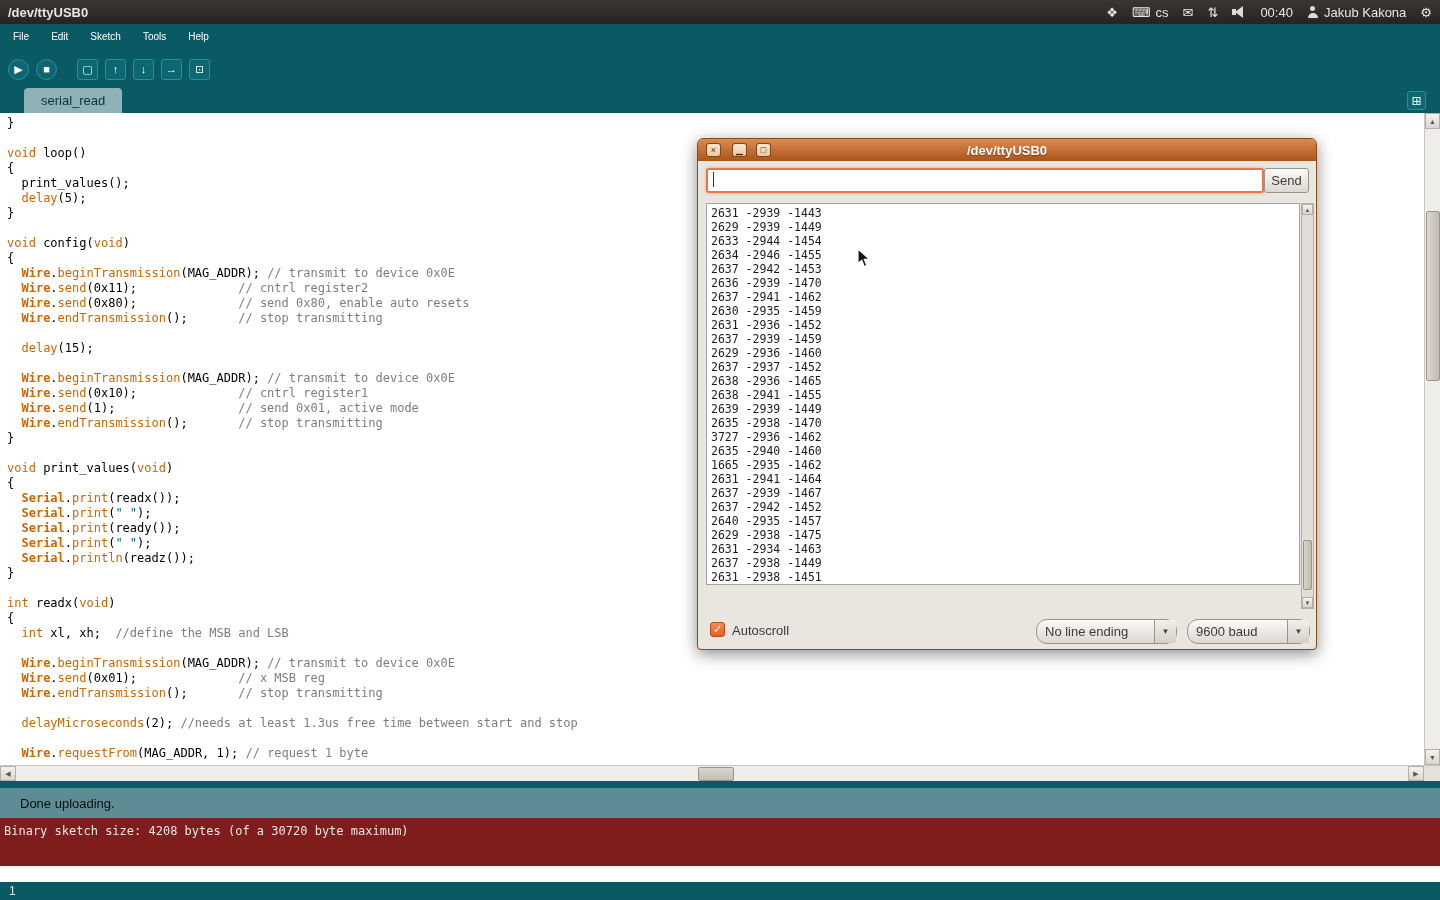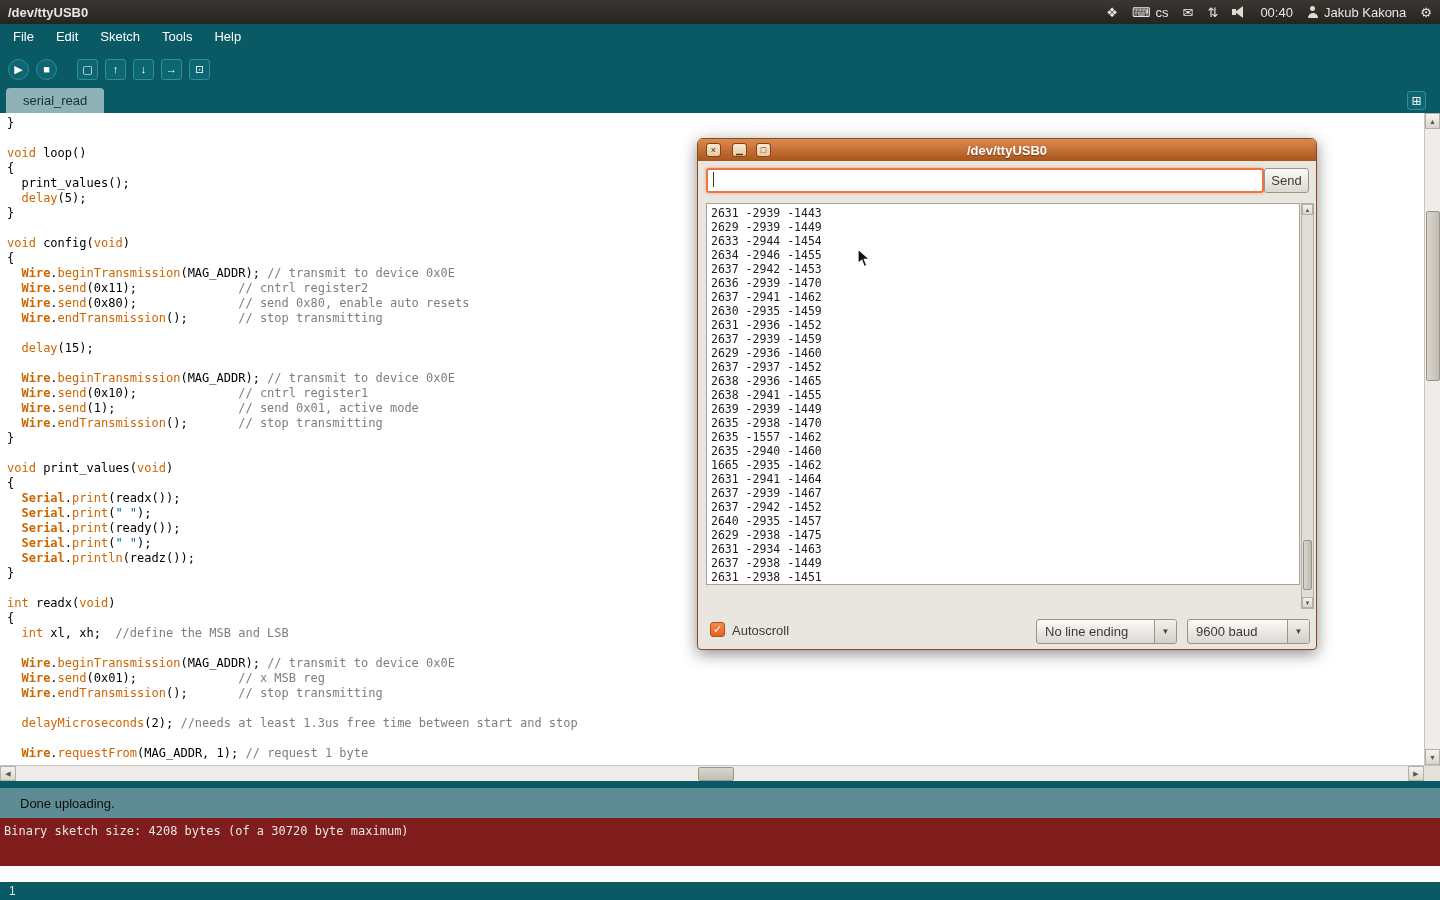--- a/index.html
+++ b/index.html
@@ -16,29 +16,29 @@
   .user-icon{display:inline-block;position:relative;width:12px;height:12px}
   .user-icon::before{content:"";position:absolute;top:0;left:3.5px;width:5px;height:5px;border-radius:50%;background:#dfdbd2}
   .user-icon::after{content:"";position:absolute;bottom:0;left:1px;width:10px;height:5px;border-radius:5px 5px 0 0;background:#dfdbd2}
   .volume-icon{display:inline-block;position:relative;width:14px;height:12px}
   .volume-icon::before{content:"";position:absolute;left:0;top:3px;width:4px;height:6px;background:#dfdbd2}
   .volume-icon::after{content:"";position:absolute;left:3px;top:0;width:0;height:0;
       border-top:6px solid transparent;border-bottom:6px solid transparent;border-right:8px solid #dfdbd2}
 
   
   .menu-bar{height:26px;background:#0a5a66;display:flex;align-items:center;padding:0 2px;color:#fff}
-  .menu-item{padding:0 11px;font-size:13px;line-height:26px}
+  .menu-item{padding:0 11px;font-size:10px;line-height:26px}
   .toolbar{height:38px;background:#0a5a66;display:flex;align-items:center;gap:7px;padding:0 8px}
   .tb-btn{width:21px;height:21px;background:#0d6773;border:1px solid #2f8e9a;box-sizing:border-box;
           display:flex;align-items:center;justify-content:center}
   .tb-btn.round{border-radius:50%}
   .tb-btn.square{border-radius:3px}
   .tb-btn:nth-child(3){margin-left:13px}
   .tb-glyph{color:#fff;font-size:11px;line-height:1}
-  .tab-bar{height:25px;background:#0a5a66;display:flex;align-items:flex-end;padding:0 6px;position:relative}
+  .tab-bar{height:25px;background:#0a5a66;display:flex;align-items:flex-end;padding:0 24px;position:relative}
   .tab{background:#8fb2b7;color:#0a353b;font-size:13px;padding:0 17px;height:25px;line-height:26px;border-radius:4px 4px 0 0}
   .tab-monitor-btn{position:absolute;right:14px;top:3px;width:19px;height:19px;background:#0d6773;border:1px solid #2f8e9a;
           border-radius:3px;color:#fff;display:flex;align-items:center;justify-content:center;font-size:12px;box-sizing:border-box}
 
   
   .editor{position:absolute;top:113px;left:0;width:1440px;height:652px;background:#fff;overflow:hidden}
   .code{position:absolute;top:3px;left:7px;right:18px;font-family:"DejaVu Sans Mono","Liberation Mono",monospace;
         font-size:12px;line-height:15px;color:#000}
   .code-line{white-space:pre;height:15px}
   .tok-p{color:#000}
@@ -96,21 +96,21 @@
   .sw-scroll .up{top:0;left:0;width:11px;height:11px;font-size:6px}
   .sw-scroll .down{bottom:0;left:0;width:11px;height:11px;font-size:6px}
   .sw-thumb{position:absolute;left:1px;width:9px;top:336px;height:50px;background:linear-gradient(90deg,#d8d4cc,#bfbab0);
             border:1px solid #9a948a;border-radius:2px;box-sizing:border-box}
   .sw-controls{position:absolute;left:0;right:0;top:456px;height:28px}
   .sw-check{position:absolute;left:12px;top:5px;width:15px;height:15px;background:linear-gradient(#f58a54,#e4621f);
             border:1px solid #b44e14;border-radius:3px;color:#fff;display:flex;align-items:center;justify-content:center;
             font-size:11px;box-sizing:border-box}
   .sw-check-label{position:absolute;left:34px;top:6px;font-size:13px;color:#3c3b37}
   .sw-combo{position:absolute;top:2px;height:25px;display:flex;background:linear-gradient(#fbfaf8,#dcd8d1);
-            border:1px solid #9a958c;border-radius:3px;box-sizing:border-box}
+            border:1px solid #9a958c;border-radius:11px;box-sizing:border-box}
   .combo1{left:338px;width:141px}
   .combo2{left:489px;width:123px}
   .combo-text{flex:1;font-size:13px;line-height:23px;padding:0 8px;color:#3c3b37;white-space:nowrap;overflow:hidden}
   .combo-arrow{width:21px;border-left:1px solid #9a958c;display:flex;align-items:center;justify-content:center;
                font-size:8px;color:#4a4741;background:linear-gradient(#f2f0ec,#d4d0c8);border-radius:0 2px 2px 0}
 
   .cursor{position:absolute;left:857px;top:248px;z-index:50}
 </style>
 </head>
 <body>
@@ -281,21 +281,21 @@
         <div class="serial-line">2637 -2941 -1462</div>
         <div class="serial-line">2630 -2935 -1459</div>
         <div class="serial-line">2631 -2936 -1452</div>
         <div class="serial-line">2637 -2939 -1459</div>
         <div class="serial-line">2629 -2936 -1460</div>
         <div class="serial-line">2637 -2937 -1452</div>
         <div class="serial-line">2638 -2936 -1465</div>
         <div class="serial-line">2638 -2941 -1455</div>
         <div class="serial-line">2639 -2939 -1449</div>
         <div class="serial-line">2635 -2938 -1470</div>
-        <div class="serial-line">2635 -1557 -1462</div>
+        <div class="serial-line">3727 -2936 -1462</div>
         <div class="serial-line">2635 -2940 -1460</div>
         <div class="serial-line">1665 -2935 -1462</div>
         <div class="serial-line">2631 -2941 -1464</div>
         <div class="serial-line">2637 -2939 -1467</div>
         <div class="serial-line">2637 -2942 -1452</div>
         <div class="serial-line">2640 -2935 -1457</div>
         <div class="serial-line">2629 -2938 -1475</div>
         <div class="serial-line">2631 -2934 -1463</div>
         <div class="serial-line">2637 -2938 -1449</div>
         <div class="serial-line">2631 -2938 -1451</div>

